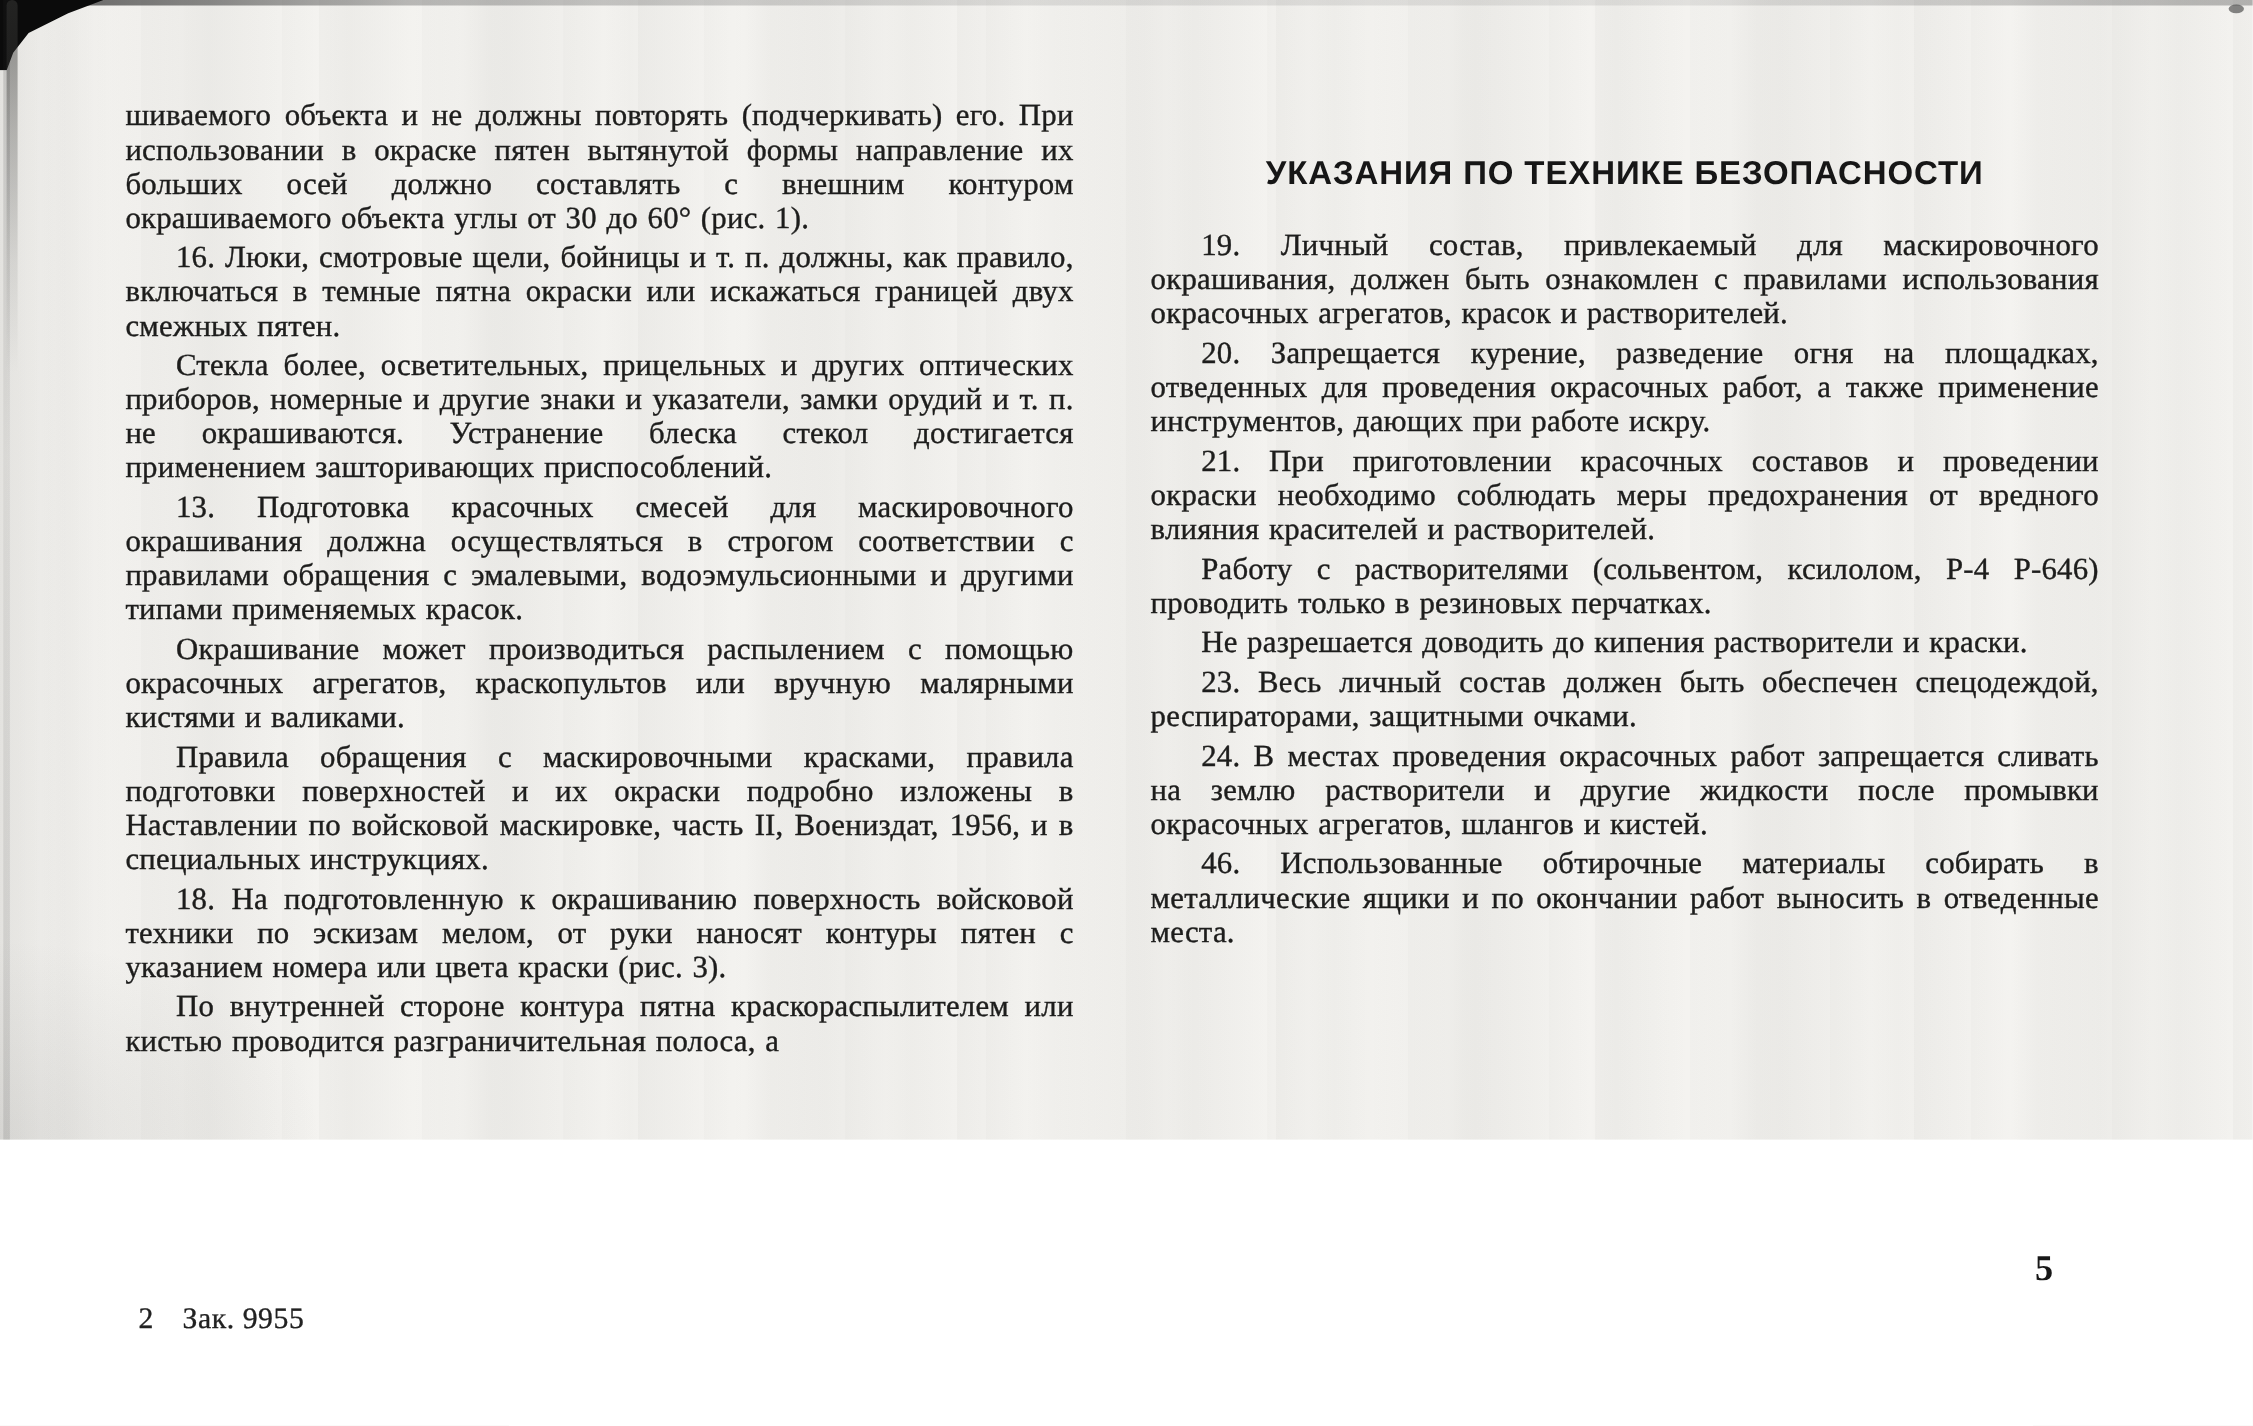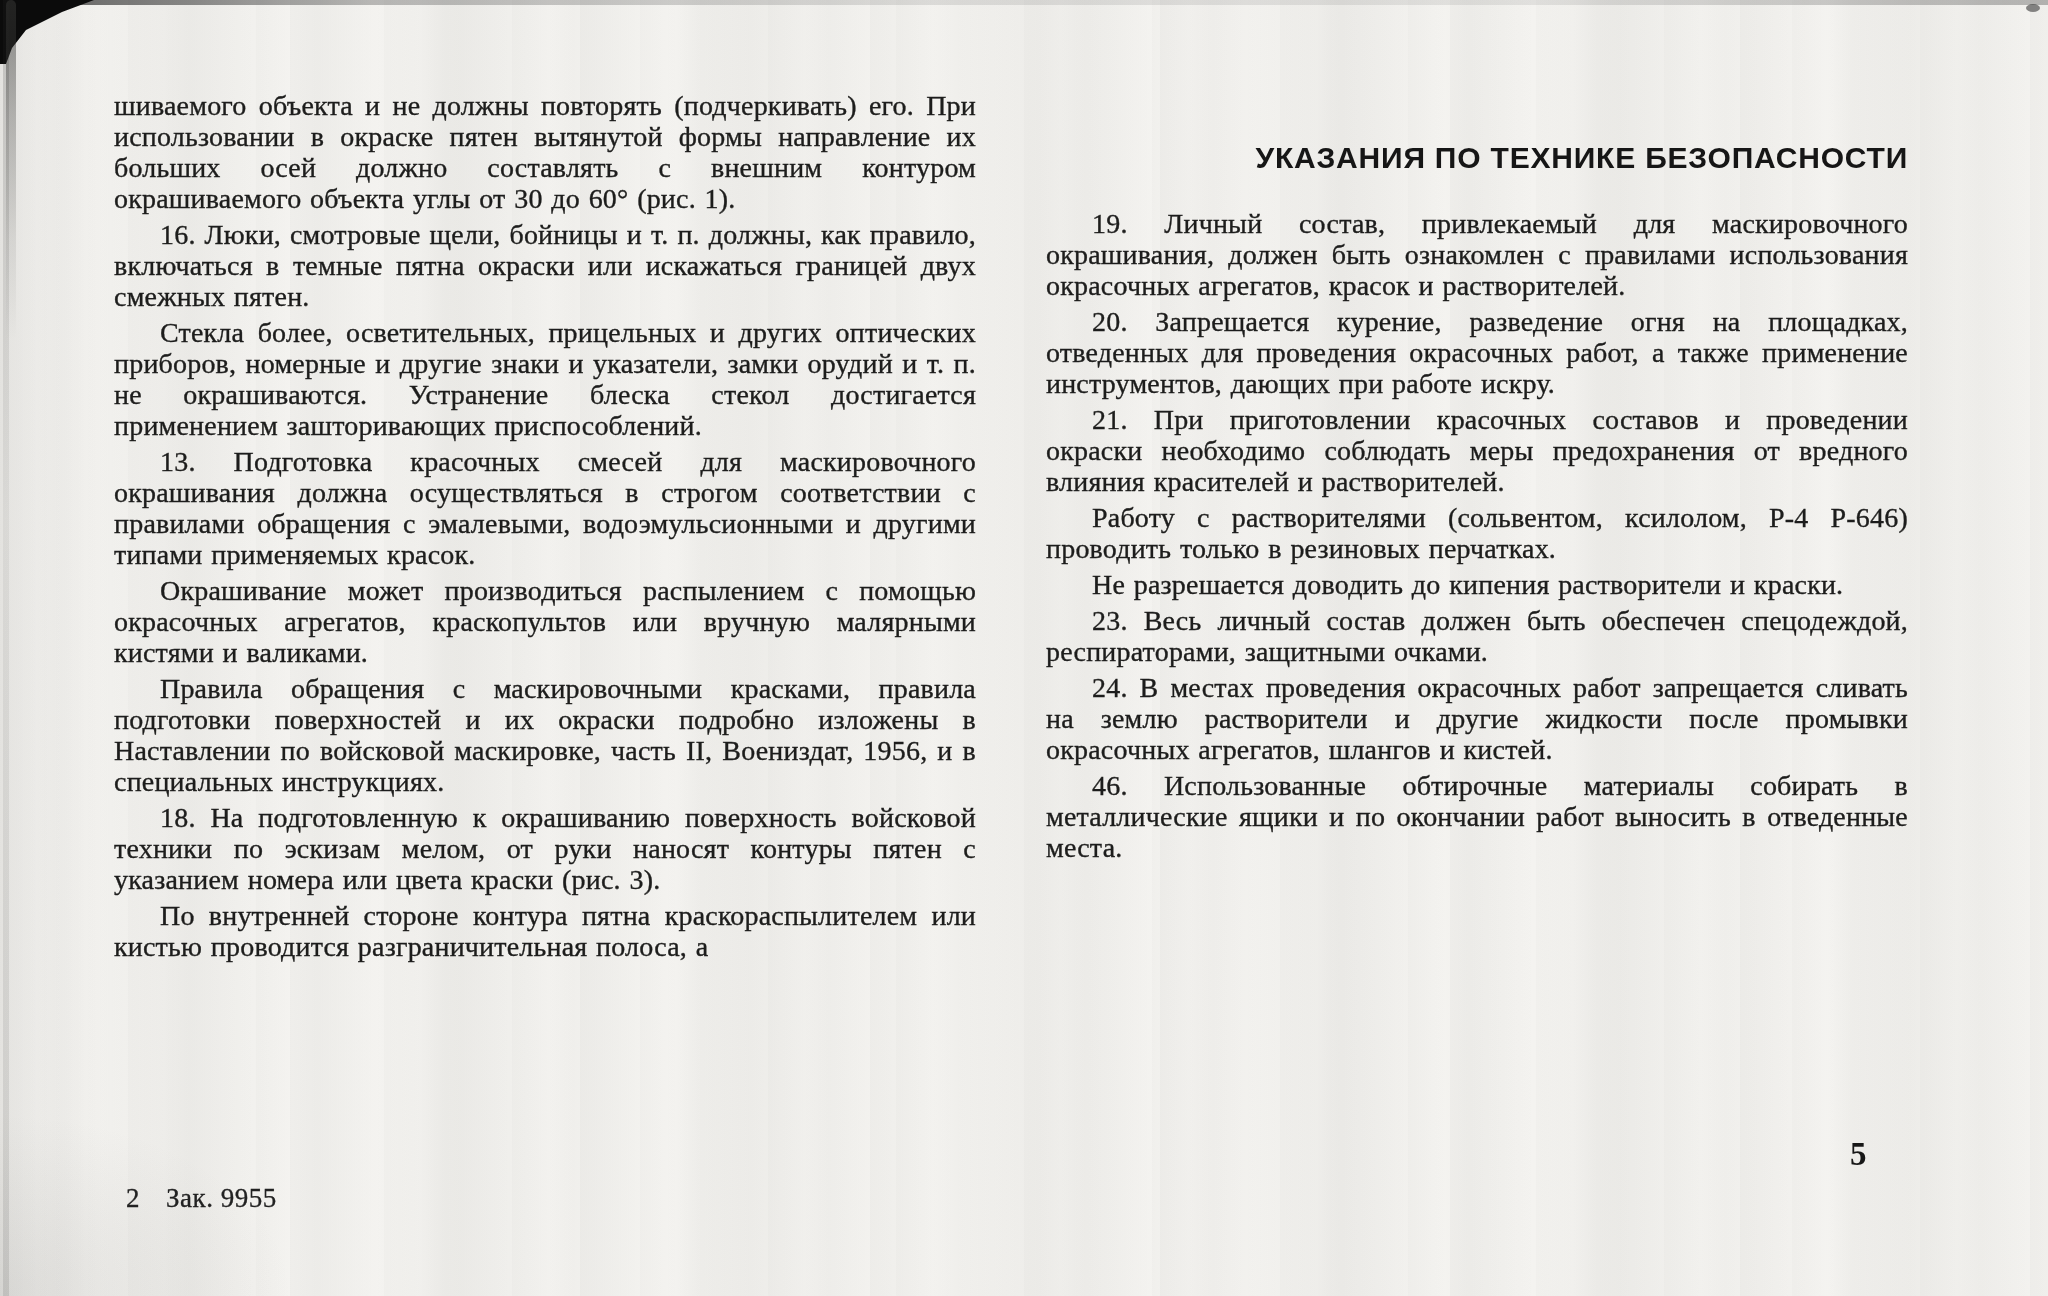--- a/index.html
+++ b/index.html
@@ -8,21 +8,21 @@
   }
   body {
     width: 2048px;
     height: 1296px;
     overflow: hidden;
     font-family: "Liberation Serif", serif;
   }
   .page {
     position: relative;
     width: 2048px;
-    height: 1296px;
+    height: 1036px;
     background:
       radial-gradient(420px 260px at 0% 100%, rgba(90,90,88,0.10), rgba(90,90,88,0) 70%),
       linear-gradient(90deg, rgba(0,0,0,0.035), rgba(0,0,0,0) 5%),
       repeating-linear-gradient(90deg,
         rgba(120,120,114,0.045) 0px, rgba(120,120,114,0) 85px,
         rgba(120,120,114,0.055) 170px, rgba(120,120,114,0) 290px),
       repeating-linear-gradient(90deg,
         rgba(140,140,134,0.03) 0px, rgba(140,140,134,0) 37px,
         rgba(140,140,134,0.04) 61px, rgba(140,140,134,0) 128px),
       #f4f3f0;
@@ -82,21 +82,21 @@
     word-spacing: 1.5px;
     -webkit-text-stroke: 0.35px #1d1d1c;
   }
   .col p.no-indent { text-indent: 0; }
   .col h2 {
     margin: 52px 0 34px 0;
     font-family: "Liberation Sans", sans-serif;
     font-size: 30px;
     line-height: 32px;
     font-weight: bold;
-    text-align: right;
+    text-align: center;
     letter-spacing: 0.8px;
     color: #161616;
   }
   .footer {
     position: absolute;
     left: 126px; top: 1183px;
     font-size: 27px;
     color: #222;
     -webkit-text-stroke: 0.3px #222;
     letter-spacing: 0.5px;

